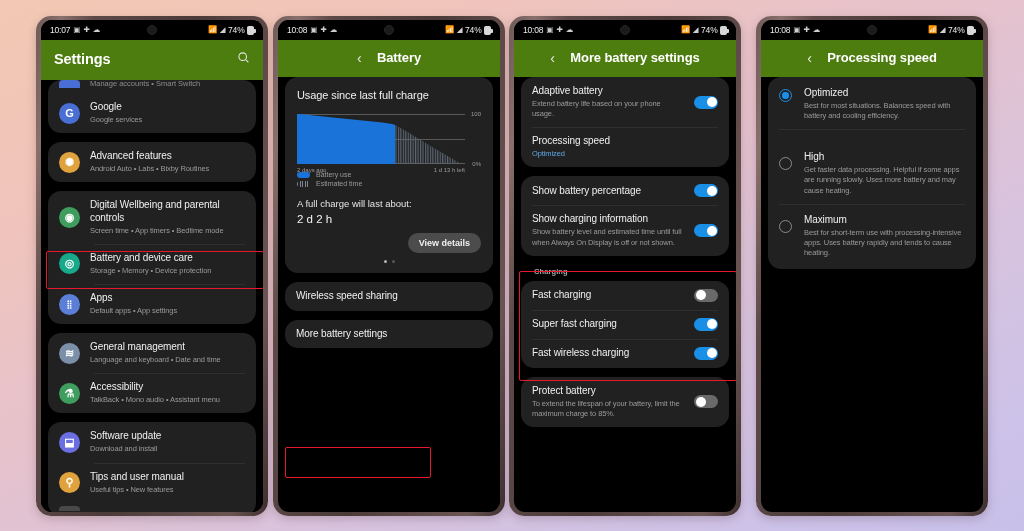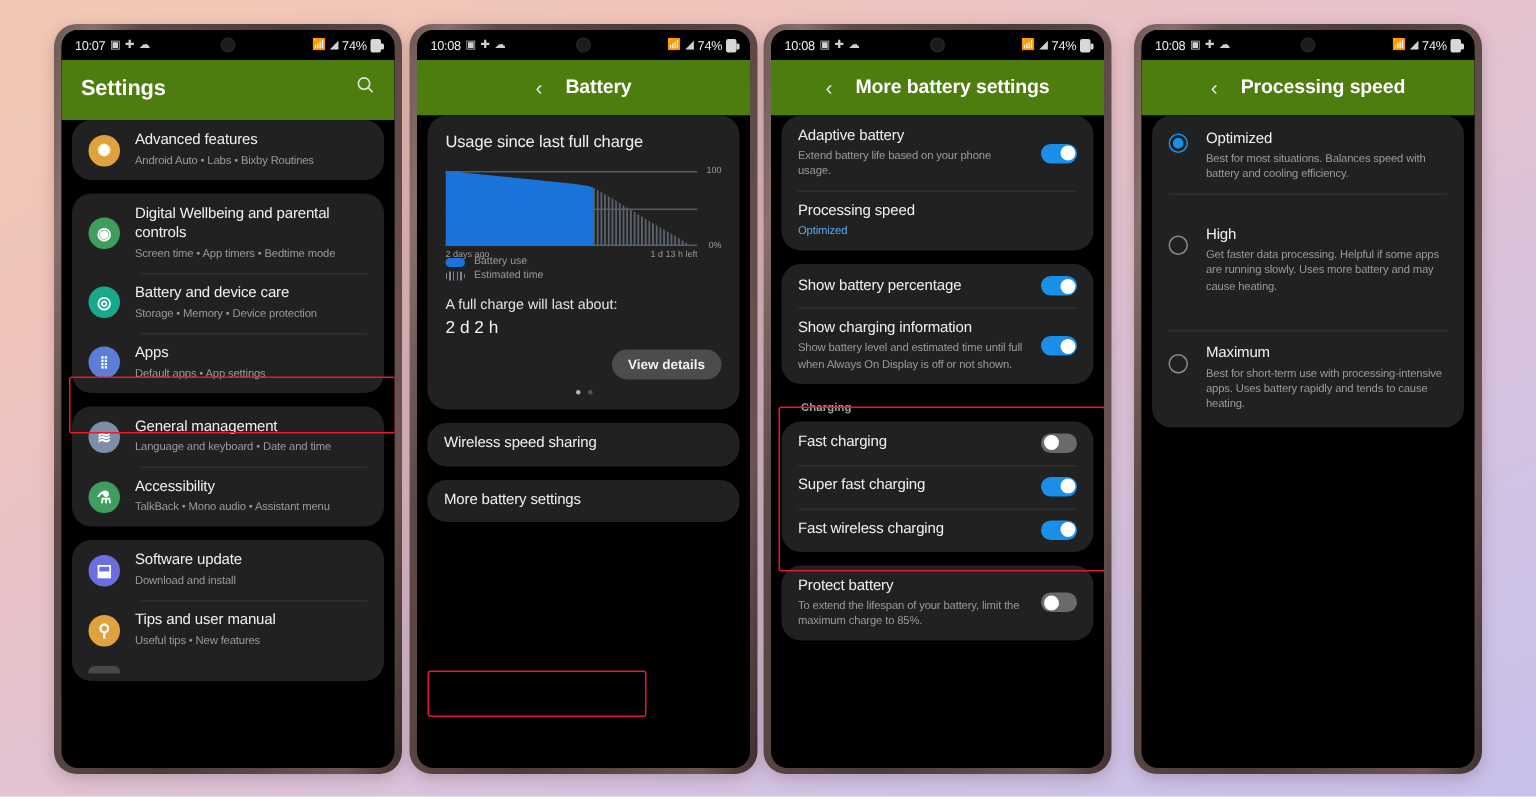--- a/index.html
+++ b/index.html
@@ -209,20 +209,33 @@
       <span class="search-ic">
         <svg width="13" height="13" viewBox="0 0 24 24" fill="none" stroke="#e6e6e6" stroke-width="2">
           <circle cx="10.5" cy="10.5" r="7"></circle>
             <line x1="16" y1="16" x2="21" y2="21"></line>
         </svg>
       </span>
     </div>
 
     <div class="content">
 
+      <div class="card" style="margin-bottom:9px;">
+        <div class="partial-row">
+          <div class="partial-icon"></div>
+          <div class="partial-sub">Manage accounts  •  Smart Switch</div>
+        </div>
+        <div class="row">
+          <div class="icon-circle" style="background:#4a6fd4;">G</div>
+          <div class="r-text">
+            <div class="r-title">Google</div>
+            <div class="r-sub">Google services</div>
+          </div>
+        </div>
+      </div>
 
       <div class="card">
         <div class="row">
           <div class="icon-circle" style="background:#e0a23c;">✺</div>
           <div class="r-text">
             <div class="r-title">Advanced features</div>
             <div class="r-sub">Android Auto  •  Labs  •  Bixby Routines</div>
           </div>
         </div>
       </div>
@@ -522,21 +535,21 @@
             <div class="r-sub">Best for most situations. Balances speed with battery and cooling efficiency.</div>
           </div>
         </div>
         <div class="row nodiv" style="align-items:flex-start;padding-top:22px;">
           <div class="radio" style="margin-top:6px;"></div>
           <div class="r-text">
             <div class="r-title">High</div>
             <div class="r-sub">Get faster data processing. Helpful if some apps are running slowly. Uses more battery and may cause heating.</div>
           </div>
         </div>
-        <div class="row nodiv" style="align-items:flex-start;padding-top:10px;padding-bottom:11px;margin-top:16px;">
+        <div class="row nodiv" style="align-items:flex-start;padding-top:10px;padding-bottom:11px;">
           <div class="radio" style="margin-top:6px;"></div>
           <div class="r-text">
             <div class="r-title">Maximum</div>
             <div class="r-sub">Best for short-term use with processing-intensive apps. Uses battery rapidly and tends to cause heating.</div>
           </div>
         </div>
       </div>
     </div>
 
   </div>

